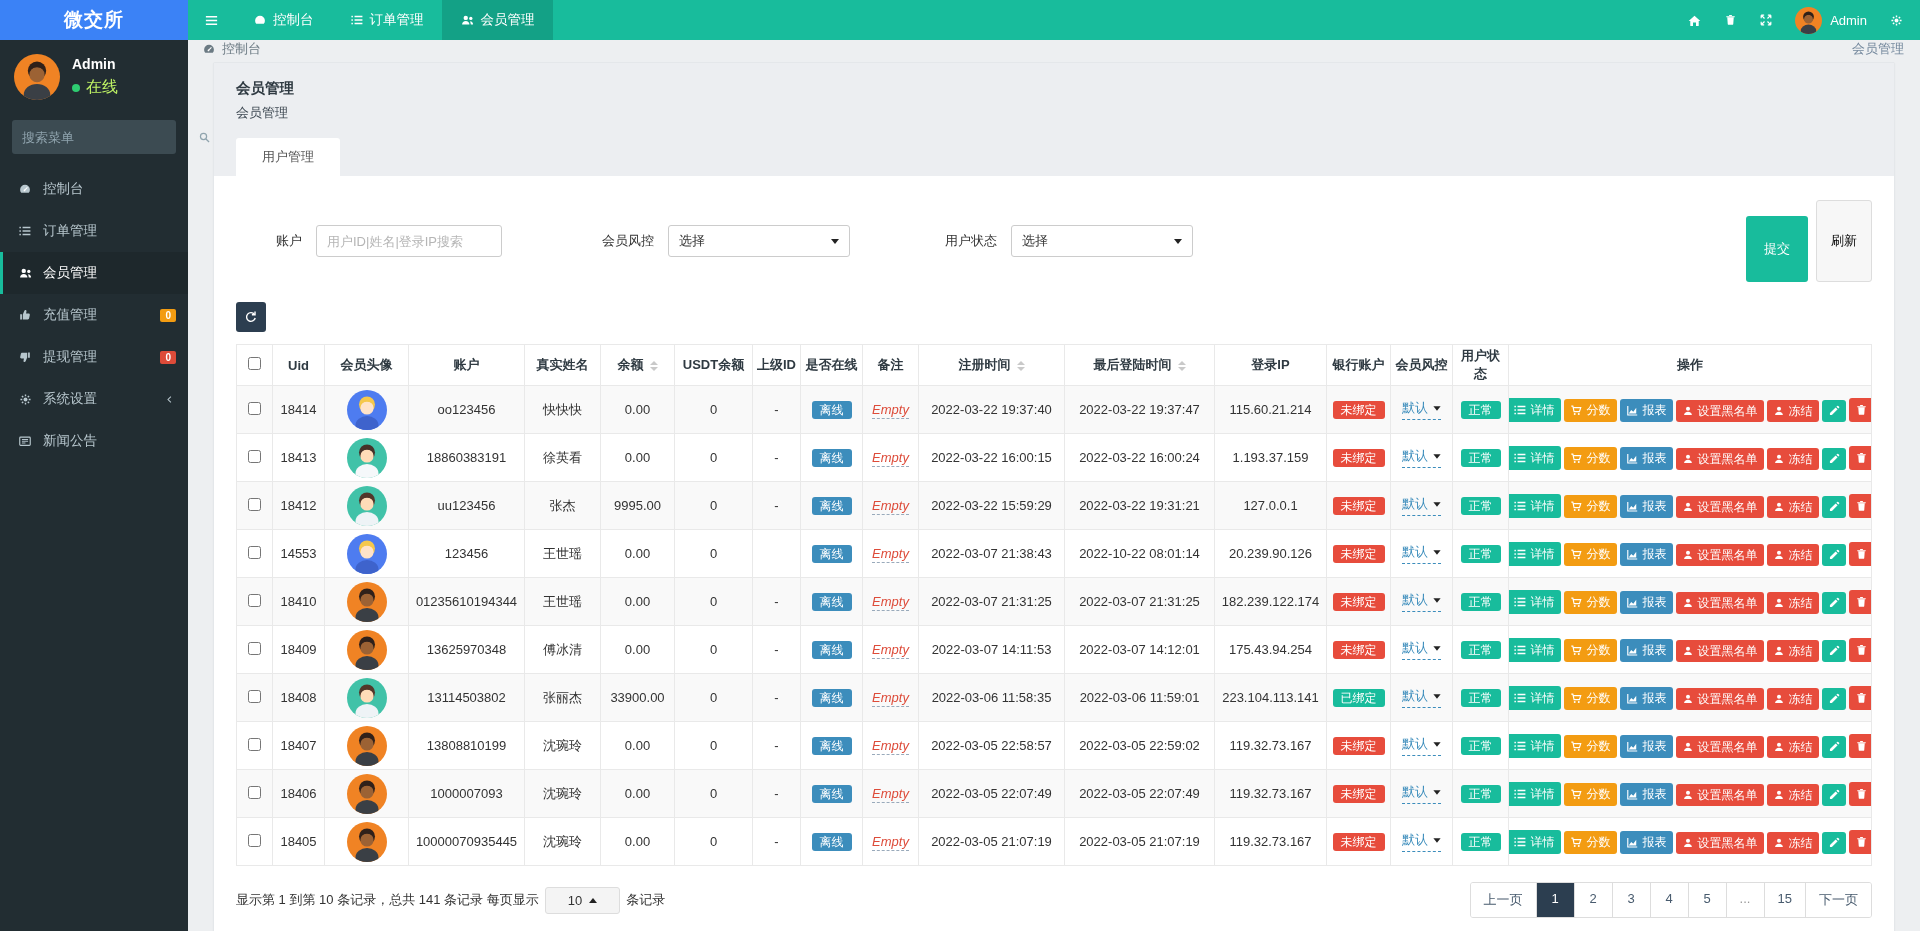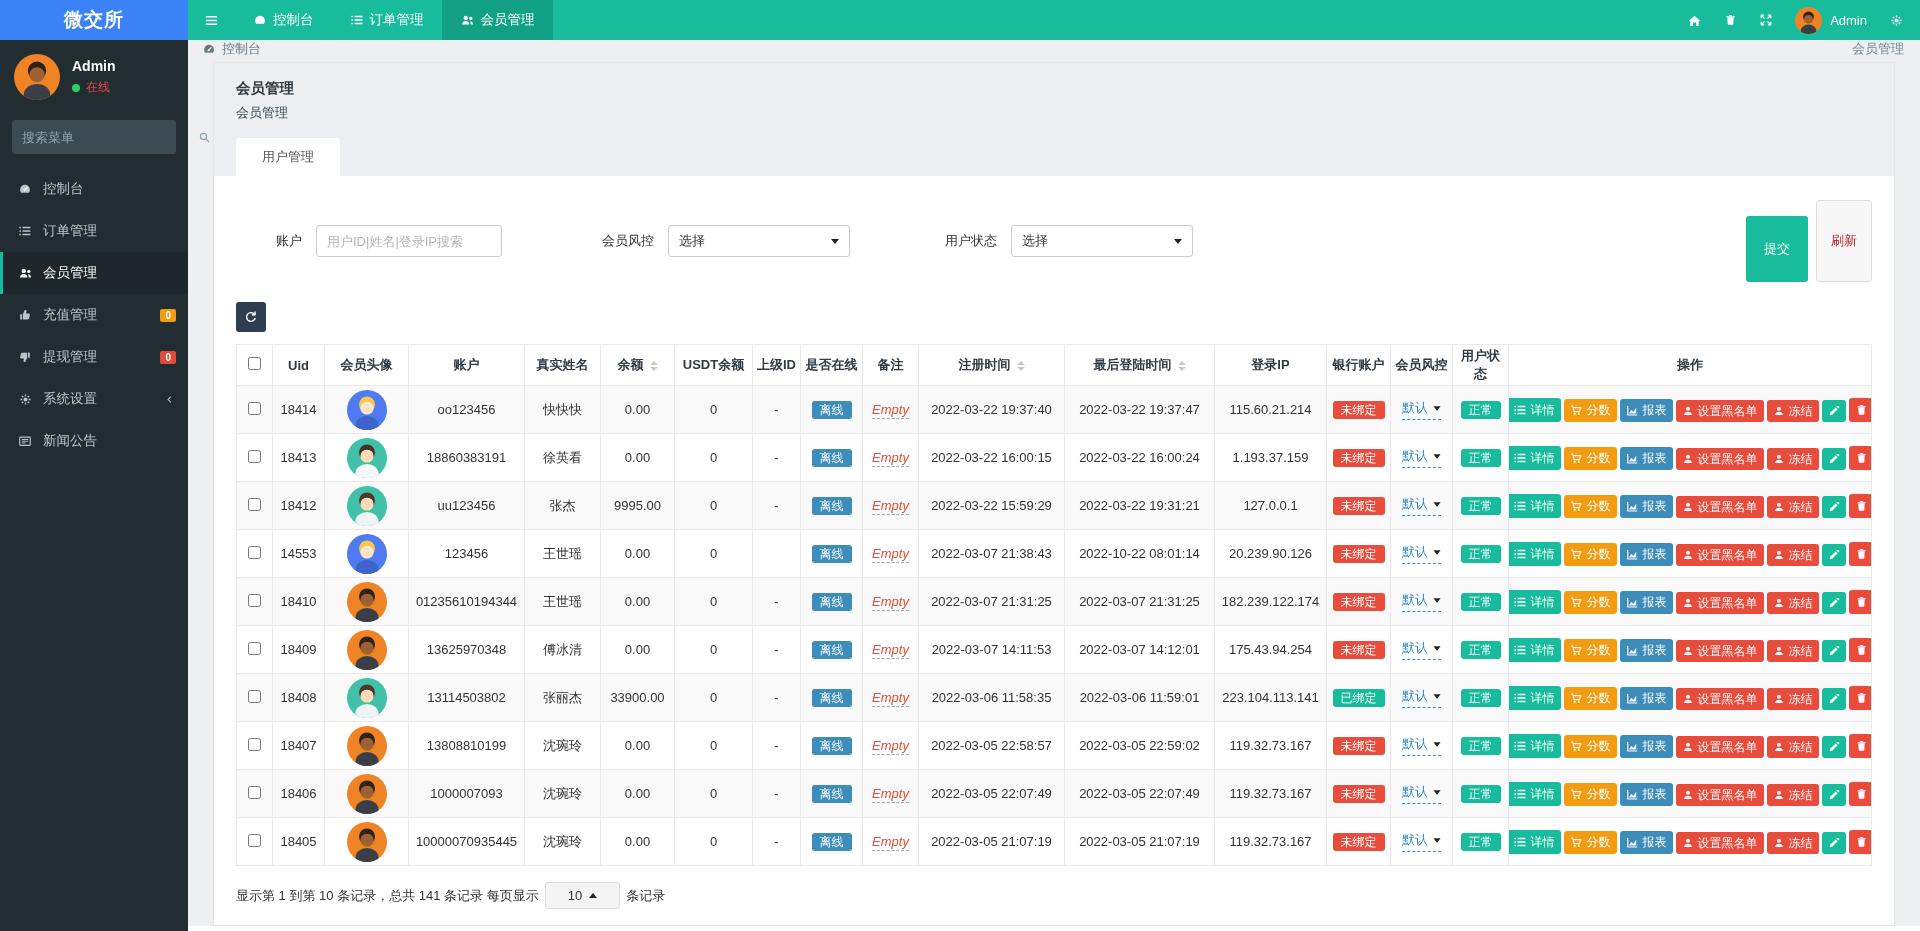--- a/index.html
+++ b/index.html
@@ -20,21 +20,21 @@
 
   
   .layout { display:flex; height:891px; }
   .sidebar { width:188px; background:#222d32; flex:none; display:flex; flex-direction:column; }
   .main { flex:1; display:flex; flex-direction:column; position:relative; }
 
   
   .user-panel { display:flex; align-items:center; gap:12px; padding:14px 14px 12px 14px; }
   .user-meta { color:#fff; }
   .user-name { font-weight:bold; font-size:14px; margin-bottom:5px; }
-  .user-status { font-size:12px; color:#ef4444; display:flex; align-items:center; gap:6px; }
+  .user-status { font-size:16px; color:#bef264; display:flex; align-items:center; gap:6px; }
   .dot { width:8px; height:8px; border-radius:50%; background:#2ecc71; display:inline-block; }
   .side-search { margin:8px 12px 14px 12px; background:#3c4b52; border-radius:3px; display:flex; align-items:center; padding:0 10px; height:34px; }
   .side-search input { flex:1; background:transparent; border:none; outline:none; color:#ccc; font-size:13px; font-family:inherit; }
   .side-search input::placeholder { color:#90a4ae; }
   .menu { list-style:none; }
   .menu-item { display:flex; align-items:center; gap:10px; color:#b8c7ce; padding:0 14px; height:42px; cursor:pointer; border-left:3px solid transparent; position:relative; font-size:13.5px; }
   .menu-item.active { background:#1e282c; color:#fff; border-left-color:#18bc9c; }
   .menu-item .mi-icon { width:16px; display:flex; justify-content:center; }
   .menu-badge { position:absolute; right:12px; font-size:10px; color:#fff; border-radius:2px; padding:1px 5px; font-weight:bold; }
   .menu-chevron { position:absolute; right:14px; display:flex; }
@@ -58,21 +58,21 @@
   .filter-row { display:flex; align-items:center; padding:4px 0 2px 40px; }
   .f-label { color:#333; margin-right:14px; }
   .f-input { width:186px; height:32px; border:1px solid #ccc; border-radius:3px; padding:0 10px; font-size:13px; font-family:inherit; color:#333; outline:none; }
   .f-input::placeholder { color:#b5b5b5; }
   .f-select { width:182px; height:32px; border:1px solid #ccc; border-radius:3px; background:#fff; display:flex; align-items:center; justify-content:space-between; padding:0 10px; cursor:pointer; color:#333; }
   .caret-down { width:0; height:0; border-left:4px solid transparent; border-right:4px solid transparent; border-top:5px solid #222; display:inline-block; }
   .gap1 { width:100px; } .gap2 { width:95px; }
   .filter-buttons { margin-left:auto; display:flex; gap:8px; }
   .btn { border:none; border-radius:3px; font-size:13px; cursor:pointer; font-family:inherit; }
   .btn-submit { background:#18bc9c; color:#fff; padding:24px 18px;margin-top:16px; }
-  .btn-plain { background:#f7f7f7; color:#b91c1c; border:1px solid #ddd; padding:8px 14px; }
+  .btn-plain { background:#f7f7f7; color:#000000; border:1px solid #ddd; padding:8px 14px; }
 
   .tools-row { margin:18px 0 12px 0; }
   .btn-refresh { width:30px; height:30px; background:#2c3e50; color:#fff; border:none; border-radius:3px; display:flex; align-items:center; justify-content:center; cursor:pointer; }
 
   
   table { width:100%; border-collapse:collapse; table-layout:fixed;margin-top:8px; }
   th, td { border:1px solid #e9e9e9; text-align:center; vertical-align:middle; overflow:hidden; }
   th { font-size:13px; font-weight:bold; color:#2f3a42; height:38px; padding:2px; }
   td { font-size:13px; color:#333; height:48px; padding:2px; }
   tbody tr:nth-child(odd) { background:#f9f9f9; }
@@ -1331,19 +1331,30 @@
 
         <div class="table-footer">
           <div class="pg-info">
             <span>显示第 1 到第 10 条记录，总共 141 条记录 每页显示</span>
             <span class="pagesize">
               <span>10</span>
               <span class="caret-up"></span>
             </span>
             <span>条记录</span>
           </div>
+          <div class="pagination" id="pagination">
+              <span class="page-btn">上一页</span>
+              <span class="page-btn active">1</span>
+              <span class="page-btn">2</span>
+              <span class="page-btn">3</span>
+              <span class="page-btn">4</span>
+              <span class="page-btn">5</span>
+              <span class="page-btn dots">...</span>
+              <span class="page-btn">15</span>
+              <span class="page-btn">下一页</span>
+            </div>
         </div>
       </div>
     </div>
 
     <div class="bottom-strip"></div>
   </main>
 </div>
 
 </body></html>

